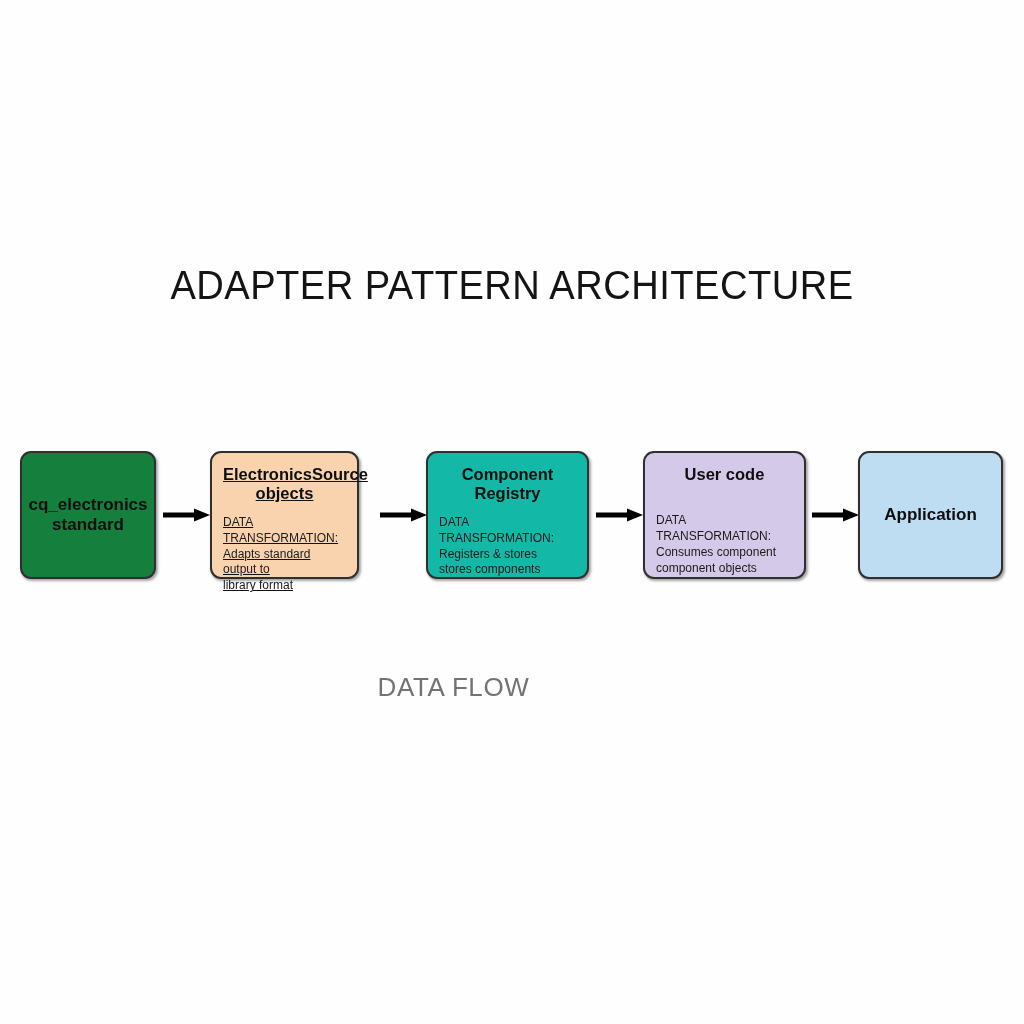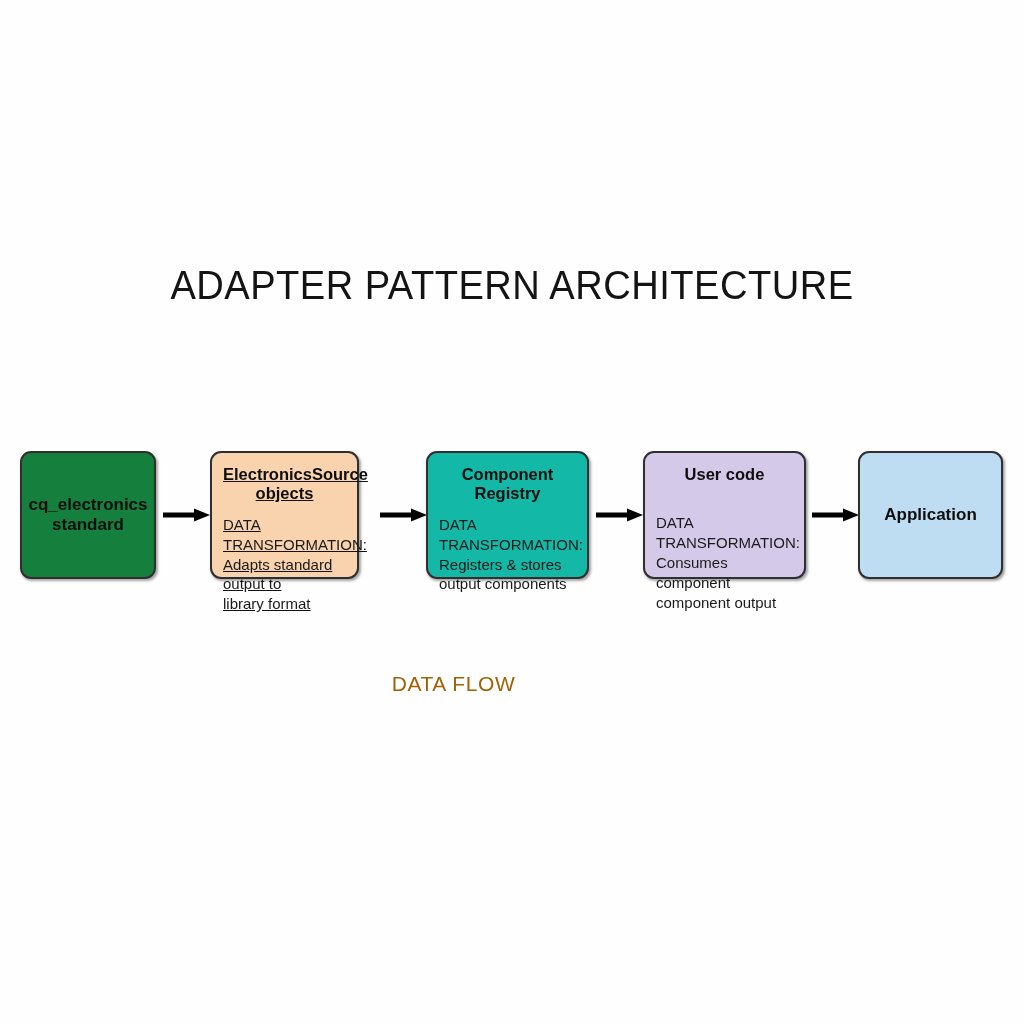--- a/index.html
+++ b/index.html
@@ -81,21 +81,21 @@
     text-align: center;
     color: #0e0e0e;
   }
 
   .node-box.simple .node-title {
     font-size: 17px;
   }
 
   .node-detail {
     margin-top: 11px;
-    font-size: 15px;
+    font-size: 12px;
     line-height: 1.32;
     text-align: left;
     color: #1a1a1a;
     font-weight: 400;
   }
 
   .node-detail .detail-label {
     display: block;
   }
   .node-detail .detail-line {
@@ -123,24 +123,24 @@
   #arrow-3 { left: 596px; }
   #arrow-4 { left: 812px; }
 
   
   #flow-caption {
     position: absolute;
     left: 0;
     top: 672px;
     width: 907px;
     text-align: center;
-    font-size: 21px;
+    font-size: 26px;
     font-weight: 400;
     letter-spacing: 0.6px;
-    color: #a16207;
+    color: #737373;
   }
 </style>
 </head>
 <body>
 
 <div id="canvas">
 
   <div id="diagram-title">ADAPTER PATTERN ARCHITECTURE</div>
 
   <div id="flow-row">
@@ -179,39 +179,39 @@
     </div>
 
     <div class="node-box detailed" id="node-registry">
       <div class="node-title">
         <span>Component</span><br>
         <span>Registry</span>
       </div>
       <div class="node-detail">
         <span class="detail-label">DATA TRANSFORMATION:</span>
         <span class="detail-line">Registers &amp; stores</span>
-        <span class="detail-line">output components</span>
+        <span class="detail-line">stores components</span>
       </div>
     </div>
 
     <div class="arrow" id="arrow-3">
       <svg width="48" height="14" viewBox="0 0 48 14">
         <line x1="0" y1="7" x2="33" y2="7" stroke="#000000" stroke-width="5"></line>
         <polygon points="31,0.5 47,7 31,13.5" fill="#000000"></polygon>
       </svg>
     </div>
 
     <div class="node-box detailed" id="node-usercode">
       <div class="node-title">
         <span>User code</span>
       </div>
       <div class="node-detail" style="margin-top:29px;">
         <span class="detail-label">DATA TRANSFORMATION:</span>
         <span class="detail-line">Consumes component</span>
-        <span class="detail-line">component output</span>
+        <span class="detail-line">component objects</span>
       </div>
     </div>
 
     <div class="arrow" id="arrow-4">
       <svg width="48" height="14" viewBox="0 0 48 14">
         <line x1="0" y1="7" x2="33" y2="7" stroke="#000000" stroke-width="5"></line>
         <polygon points="31,0.5 47,7 31,13.5" fill="#000000"></polygon>
       </svg>
     </div>
 

